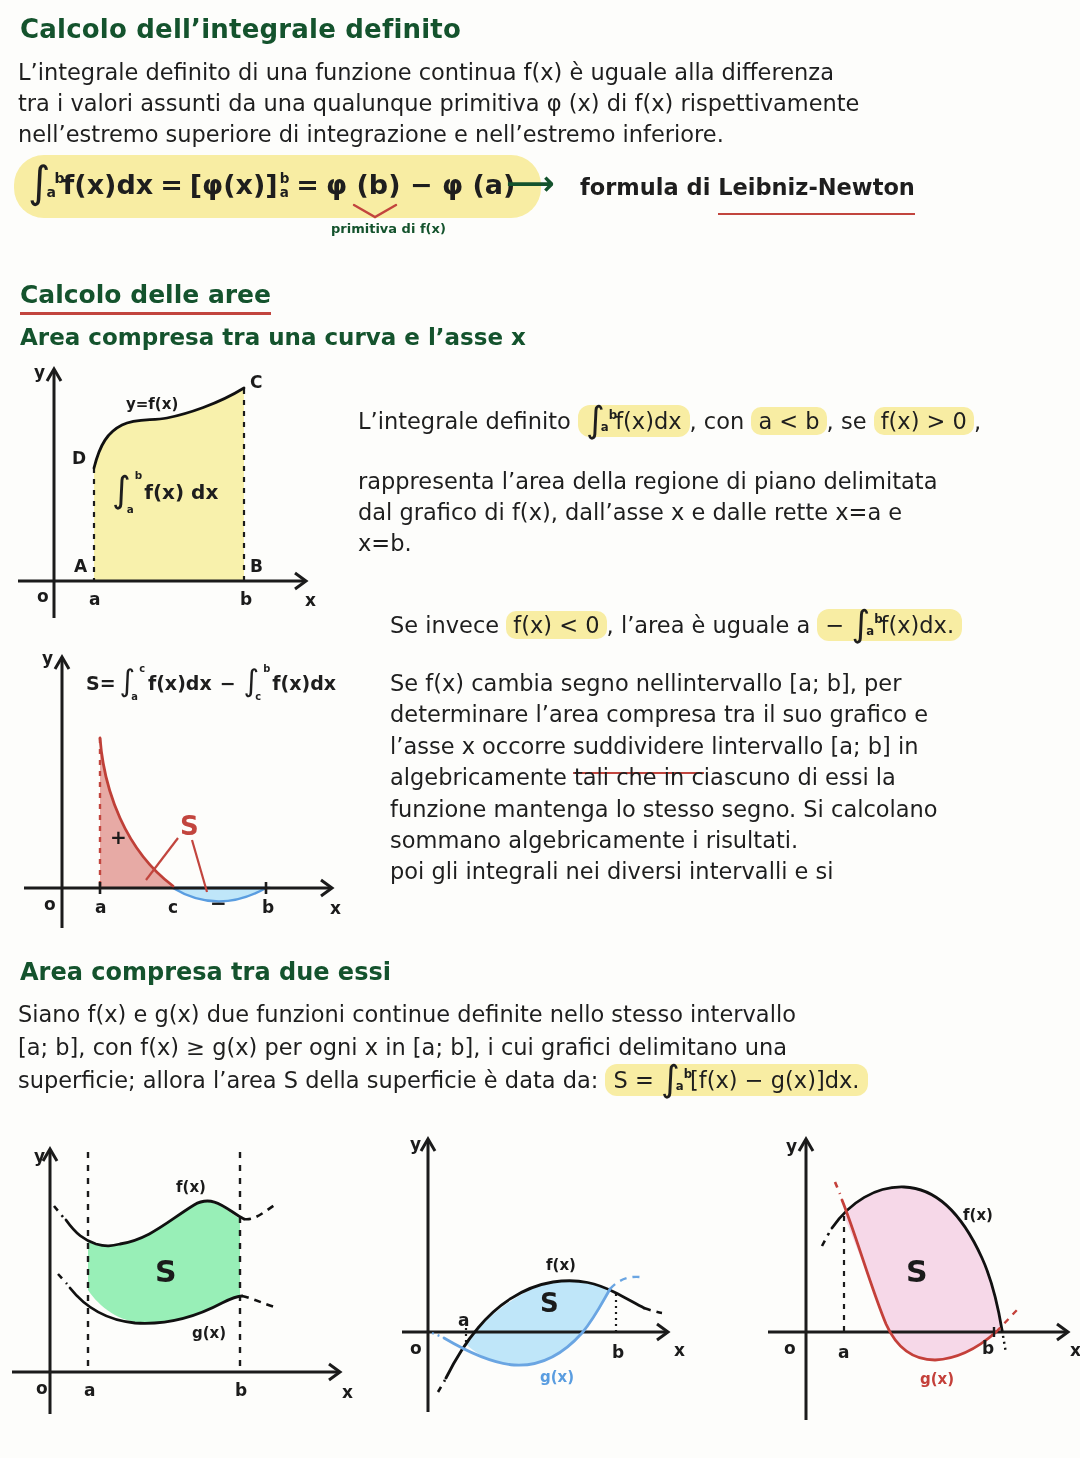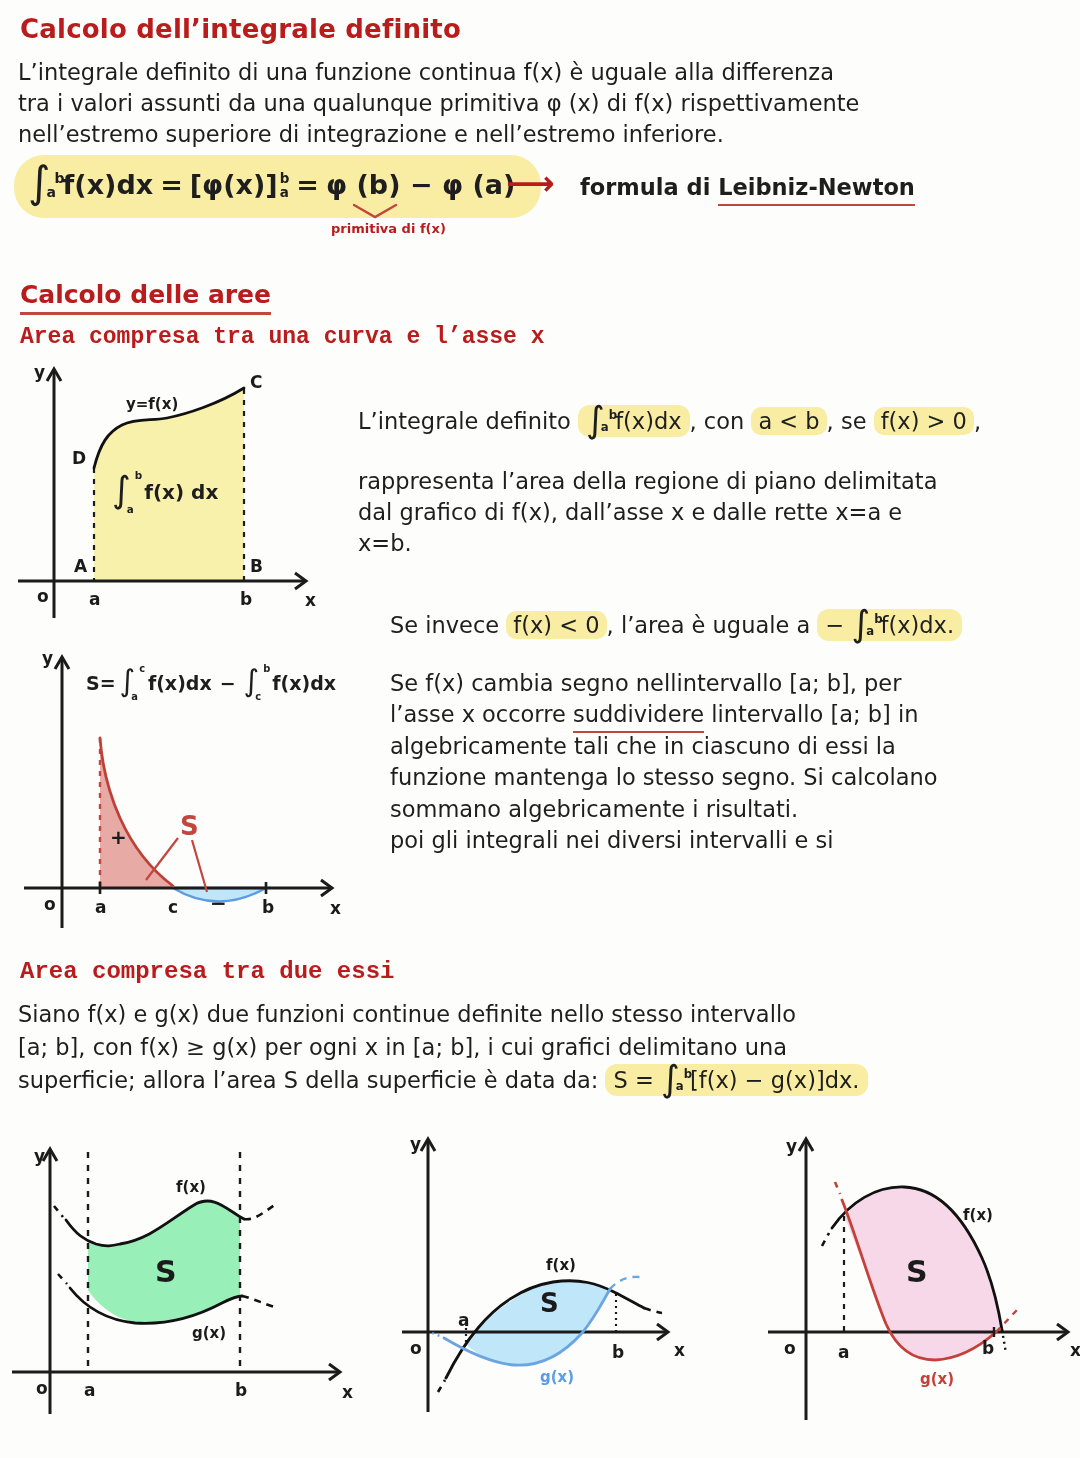--- a/index.html
+++ b/index.html
@@ -1,39 +1,39 @@
 <!DOCTYPE html>
 <html><head>
 <meta charset="utf-8">
 <style>
   html,body{margin:0;padding:0;background:#e8e8e8;}
   .page{position:relative;width:1080px;height:1458px;background:#fdfdfb;overflow:hidden;
         font-family:"DejaVu Sans",sans-serif;color:#1e1e1e;}
   .abs{position:absolute;}
-  .red{color:#b91c1c;}
+  .red{color:#14532d;}
   .h1{font-size:26px;font-weight:700;letter-spacing:.2px;}
   .h2{font-size:25px;font-weight:700;border-bottom:3px solid #c2453e;padding-bottom:3px;}
-  .h3{font-size:23px;font-weight:600;font-family:Liberation Mono, monospace;}
+  .h3{font-size:23px;font-weight:600;}
   .body{font-size:22.5px;line-height:31px;font-weight:500;}
   .body2{font-size:22.5px;line-height:31.4px;font-weight:500;}
   .hl{background:#f8eda3;border-radius:10px;padding:1px 7px;}
   .tallhl{padding:3px 8px;border-radius:12px;}
   .formula-pill{display:inline-flex;align-items:center;gap:7px;background:#f8eda3;
         border-radius:30px;padding:8px 26px 12px 14px;font-size:27px;font-weight:600;}
   .intg{display:inline-flex;align-items:center;vertical-align:middle;}
   .int-sign{font-size:1.6em;line-height:1;font-weight:400;transform:translateY(-2px);}
   .lims{display:inline-flex;flex-direction:column;justify-content:space-between;
         height:2.0em;font-size:.52em;line-height:1;margin:0 3px 0 -1px;font-weight:600;}
   .lims span:first-child{transform:translateX(5px);}
   .lims span:last-child{transform:translateX(-3px);}
   .stack{display:inline-flex;flex-direction:column;justify-content:space-between;
         height:1.85em;font-size:.5em;line-height:1;margin-left:2px;font-weight:600;vertical-align:middle;}
   .arrowg{font-size:34px;font-weight:700;}
   .small{font-size:13px;font-weight:600;}
-  .ured{border-bottom:2.5px solid #c2453e;padding-bottom:4px;}
+  .ured{border-bottom:2.5px solid #c2453e;padding-bottom:13px;}
   .mspace{margin:0 4px;}
   svg text{font-family:"DejaVu Sans",sans-serif;font-weight:600;fill:#1b1b1b;}
   svg .lbl{font-size:17px;}
   svg .sml{font-size:15px;}
   svg .big{font-size:30px;font-weight:700;}
   .gformula{font-size:19px;font-weight:600;display:inline-flex;align-items:center;gap:4px;}
 </style>
 </head>
 <body>
 
@@ -132,20 +132,21 @@
           <span class="int-sign">∫</span>
           <span class="lims">
             <span>b</span>
             <span>a</span>
           </span>
         </span><span>f(x)dx.</span></span>
   </div>
 
   <div class="abs body2" style="left:390px;top:668px;width:690px">
     <div>Se f(x) cambia segno nellintervallo [a; b], per</div>
+    <div>determinare l’area compresa tra il suo grafico e</div>
     <div><span>l’asse x occorre </span><span class="ured">suddividere</span><span> lintervallo [a; b] in</span></div>
     <div>algebricamente tali che in ciascuno di essi la</div>
     <div>funzione mantenga lo stesso segno. Si calcolano</div>
     <div>sommano algebricamente i risultati.</div>
     <div>poi gli integrali nei diversi intervalli e si</div>
   </div>
 
   <svg class="abs" style="left:10px;top:630px" width="360" height="320" viewBox="0 0 360 320">
     <path d="M90 108 C94 160 115 220 163 256 L163 258 L90 258 Z" fill="#e7aaa5"></path>
     <path d="M163 258 Q208 285 256 258 Z" fill="#bfe6f9" stroke="#5a9de0" stroke-width="2.4"></path>

